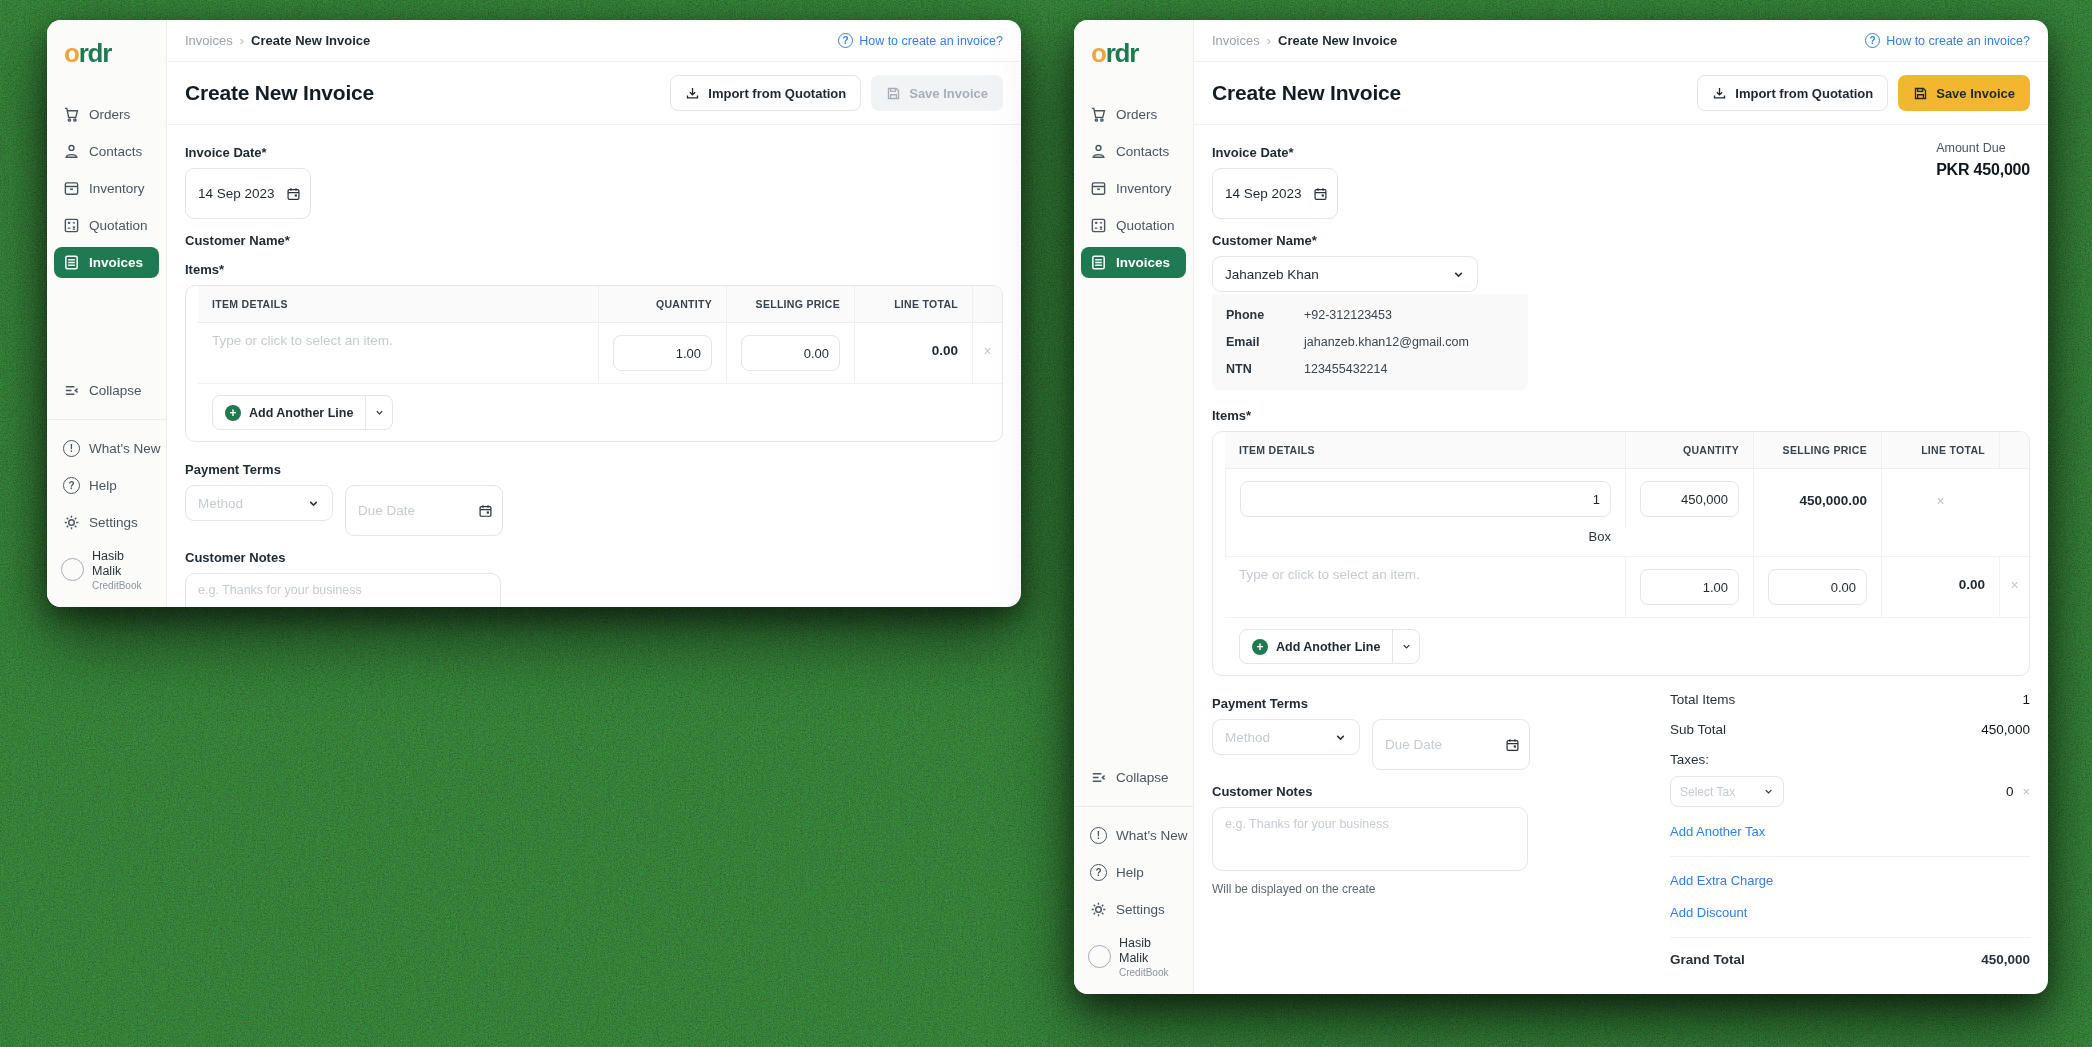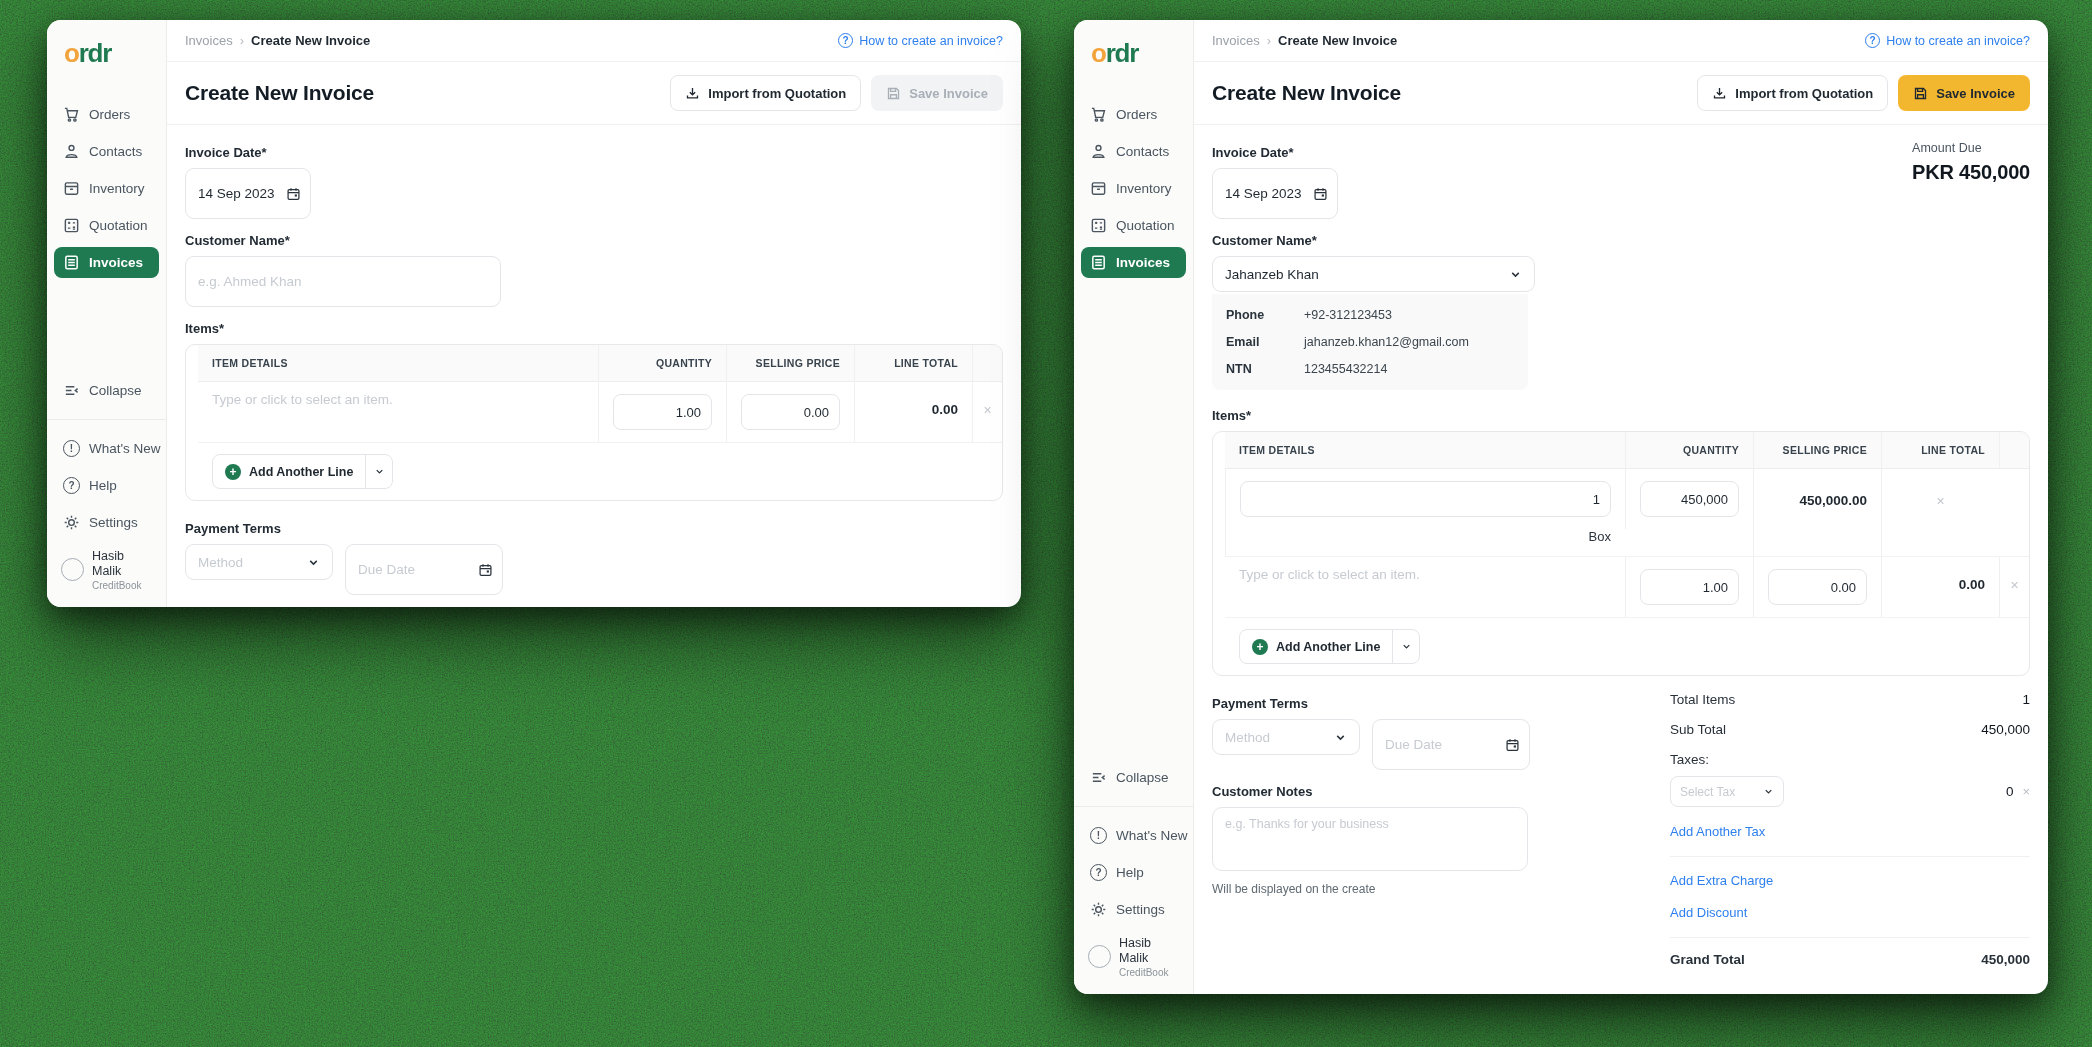--- a/index.html
+++ b/index.html
@@ -59,21 +59,21 @@
   .inp::placeholder, .ta::placeholder { color:#C6CBD1; }
   .icon-field { position:relative; display:inline-block; }
   .icon-field .inp { padding-right:32px; width:100%; }
   .field-icon { position:absolute; right:10px; top:50%; transform:translateY(-50%); color:#2A333C; display:flex; }
   .w-date { width:126px; }
   .w-cust { width:316px; }
 
   .form-top { display:flex; justify-content:space-between; align-items:flex-start; }
   .amount-top { text-align:left; padding-top:10px; }
   .amount-top-label { font-size:12.5px; color:#4B5560; }
-  .amount-top-value { font-size:20px; font-weight:700; color:#10171E; margin-top:6px; letter-spacing:-.2px; }
+  .amount-top-value { font-size:16px; font-weight:700; color:#10171E; margin-top:6px; letter-spacing:-.2px; }
 
   .select { height:36px; border:1px solid #E3E5E8; border-radius:9px; background:#fff; display:flex; align-items:center;
             justify-content:space-between; padding:0 12px; font-size:13.5px; cursor:pointer; }
   .select .ph { color:#C6CBD1; } .select .val { color:#1F2830; }
   .chev { color:#2A333C; display:flex; }
 
   .cust-panel { width:316px; background:#F8F9F8; border-radius:0 0 8px 8px; padding:12px 14px; margin-top:2px; }
   .cust-row { display:flex; font-size:12.5px; line-height:1.45; margin:0 0 9px; }
   .cust-row:last-child { margin-bottom:0; }
   .cust-key { width:78px; flex:0 0 78px; font-weight:700; color:#2A333C; }
@@ -254,23 +254,20 @@
           <span class="field-icon">
               <svg width="15" height="15" viewBox="0 0 18 18" fill="none" stroke="currentColor" stroke-width="1.5">
                 <rect x="2.5" y="3.8" width="13" height="11.5" rx="1.5"></rect>
                 <path d="M2.5 7.4h13M6 2.2v3M12 2.2v3"></path>
                 <rect x="10.5" y="9.5" width="2.6" height="2.6" fill="currentColor" stroke="none"></rect>
               </svg>
             </span>
         </div>
 
         <div class="field-label">Customer Name*</div>
-        <div class="icon-field w-cust">
-          <input class="inp" placeholder="e.g. Ahmed Khan" style="">
-        </div>
 
         <div class="field-label">Items*</div>
         <div class="items-table">
           <div class="t-grid t-head">
             <div class="th">ITEM DETAILS</div>
             <div class="th num col-b">QUANTITY</div>
             <div class="th num col-b">SELLING PRICE</div>
             <div class="th num col-b">LINE TOTAL</div>
             <div class="th col-b"></div>
           </div>
@@ -448,21 +445,21 @@
                 </span>
             </div>
           </div>
           <div class="amount-top">
             <div class="amount-top-label">Amount Due</div>
             <div class="amount-top-value">PKR 450,000</div>
           </div>
         </div>
 
         <div class="field-label">Customer Name*</div>
-        <div class="select w-cust" style="width:323px">
+        <div class="select w-cust" style="width:266px">
           <span class="val">Jahanzeb Khan</span>
           <span class="chev">
               <svg width="13" height="13" viewBox="0 0 16 16" fill="none" stroke="currentColor" stroke-width="1.8">
                 <path d="M4 6l4 4 4-4"></path>
               </svg>
             </span>
         </div>
         <div class="cust-panel">
           <div class="cust-row">
             <span class="cust-key">Phone</span>

